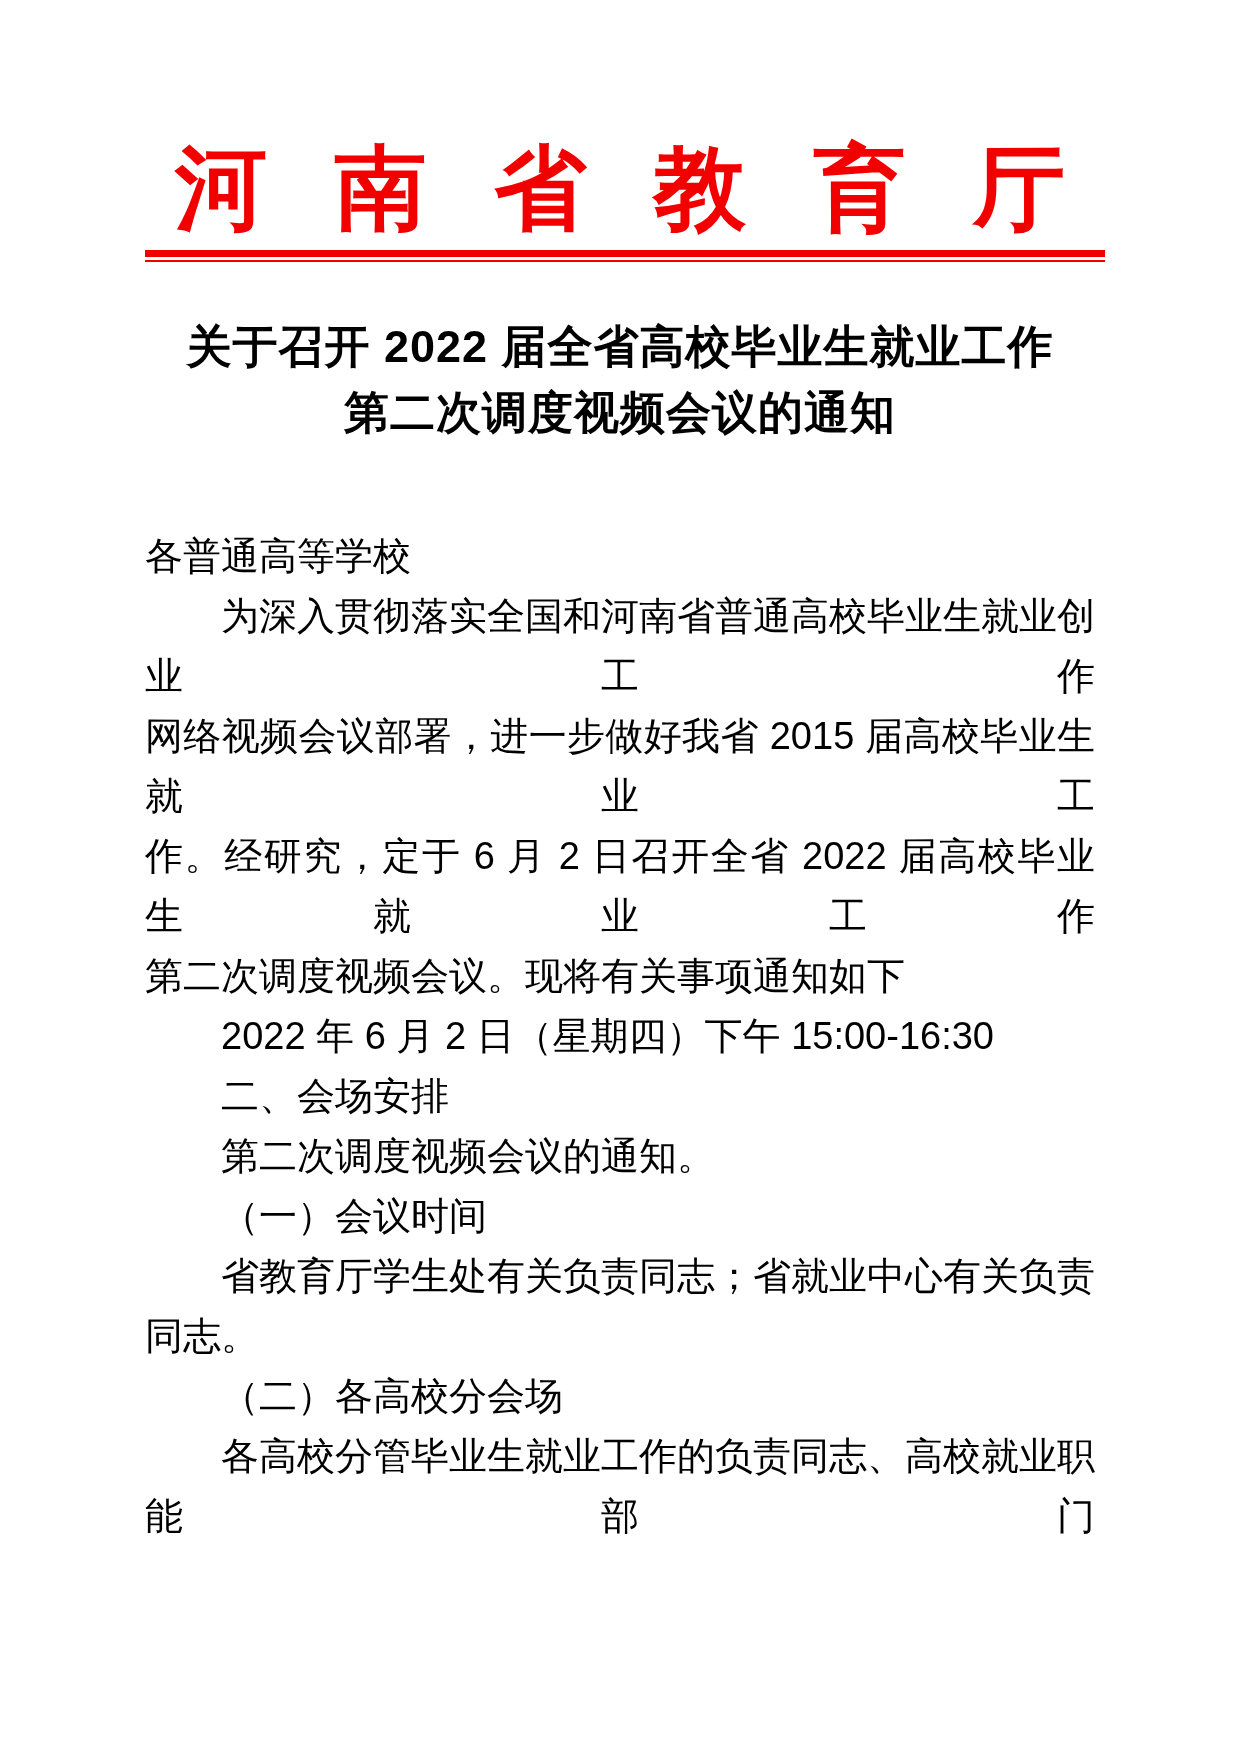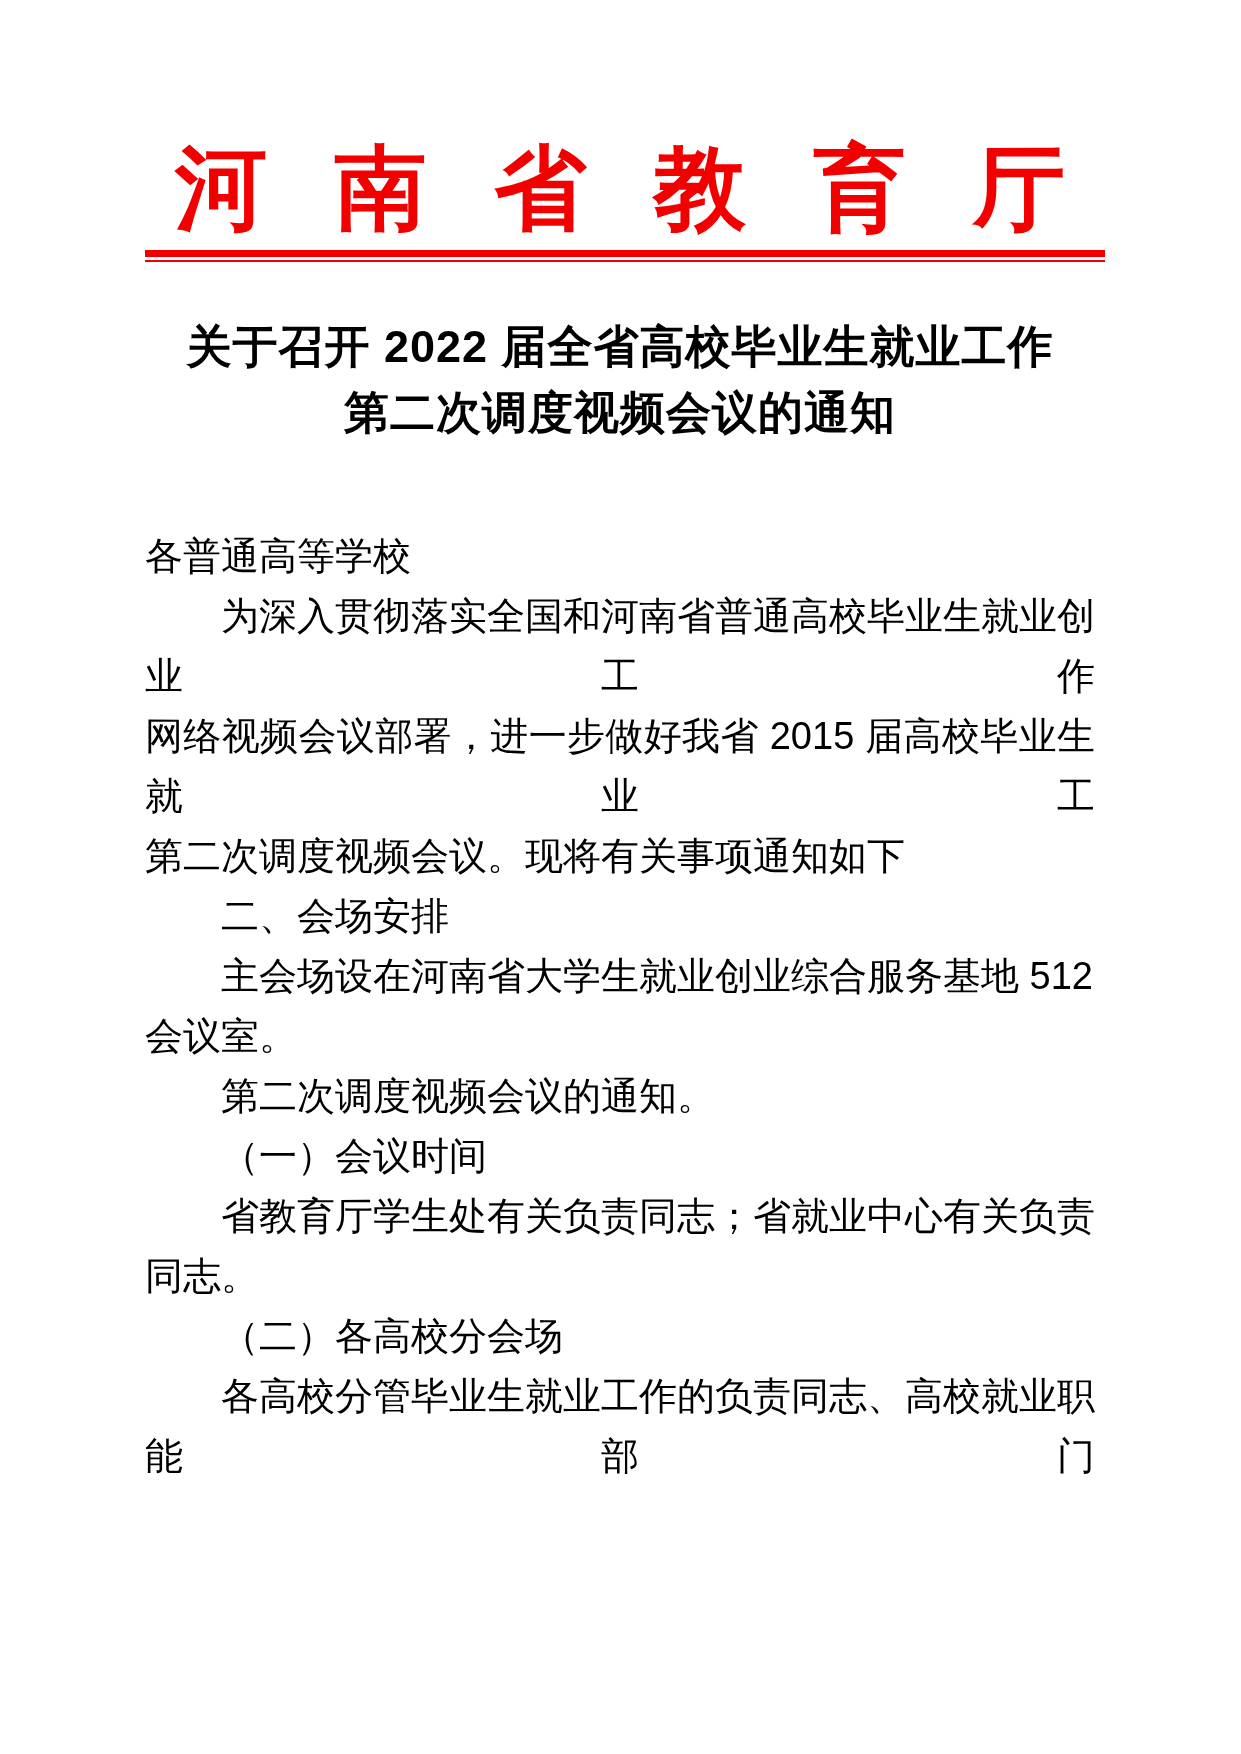--- a/index.html
+++ b/index.html
@@ -90,23 +90,24 @@
 
   <div class="doc-title">
     <div>关于召开 2022 届全省高校毕业生就业工作</div>
     <div>第二次调度视频会议的通知</div>
   </div>
 
   <div class="body-lines">
       <div class="line">各普通高等学校</div>
       <div class="line indent fill">为深入贯彻落实全国和河南省普通高校毕业生就业创业工作</div>
       <div class="line fill">网络视频会议部署，进一步做好我省 2015 届高校毕业生就业工</div>
+      <div class="line fill">作。经研究，定于 6 月 2 日召开全省 2022 届高校毕业生就业工作</div>
       <div class="line">第二次调度视频会议。现将有关事项通知如下</div>
+      <div class="line indent">2022 年 6 月 2 日（星期四）下午 15:00-16:30</div>
       <div class="line indent">二、会场安排</div>
-      <div class="line indent">主会场设在河南省大学生就业创业综合服务基地 512 会议室。</div>
       <div class="line indent">第二次调度视频会议的通知。</div>
       <div class="line indent">（一）会议时间</div>
       <div class="line indent">省教育厅学生处有关负责同志；省就业中心有关负责同志。</div>
       <div class="line indent">（二）各高校分会场</div>
       <div class="line indent fill">各高校分管毕业生就业工作的负责同志、高校就业职能部门</div>
     </div>
 
 </div>
 
 </body></html>

